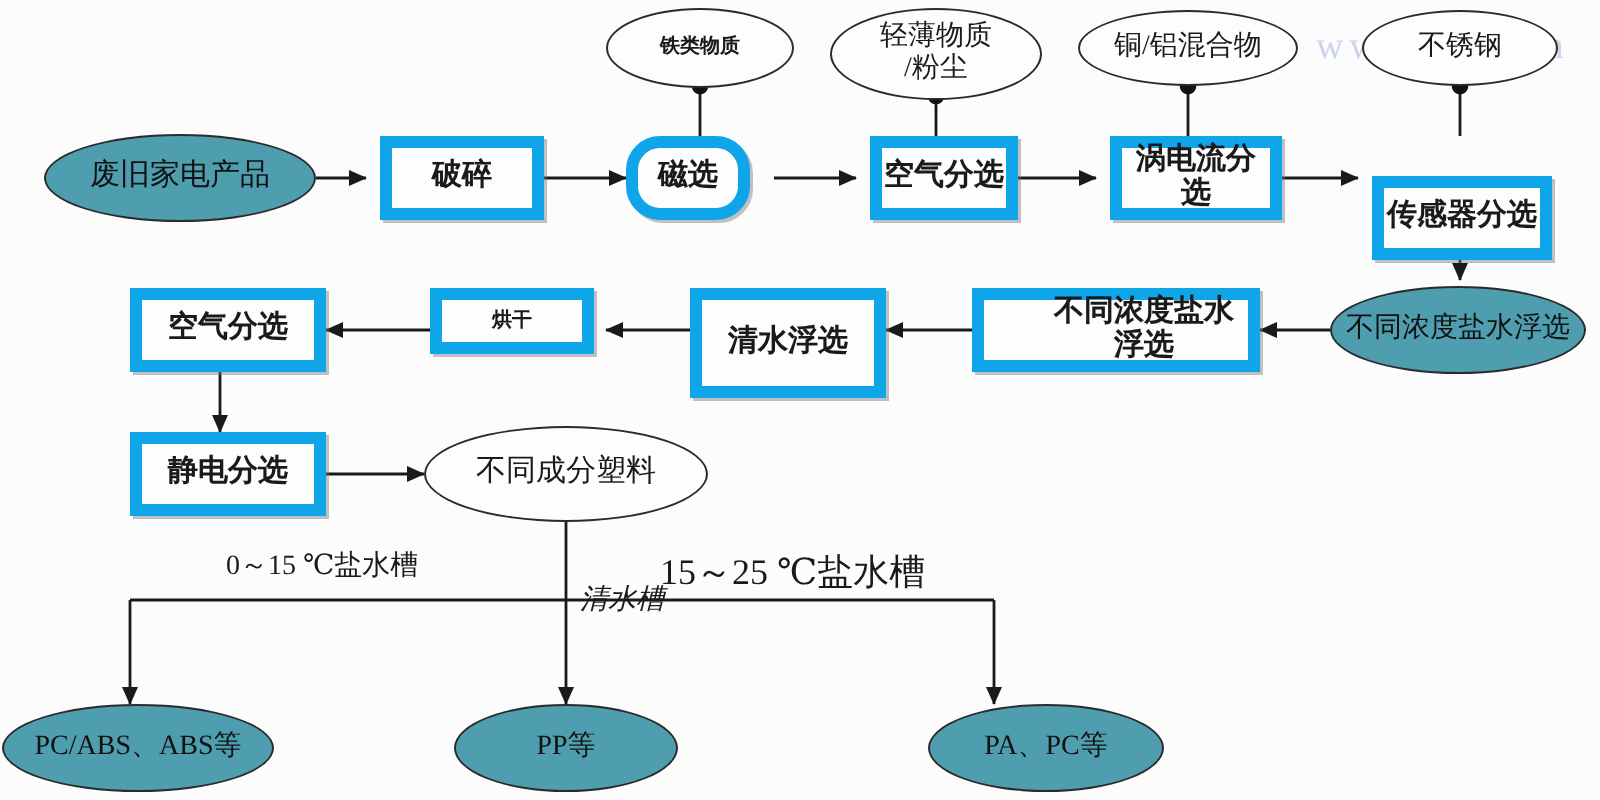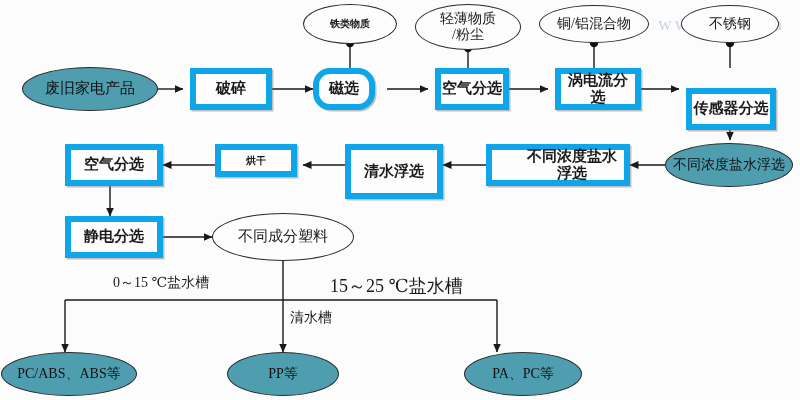--- a/index.html
+++ b/index.html
@@ -153,21 +153,21 @@
   <div class="node box" style="left:65px; top:144px; width:98px; height:42px; font-size:15px;">空气分选</div>
 
   <div class="node box" style="left:65px; top:216px; width:98px; height:42px; font-size:15px;">静电分选</div>
 
   <div class="node ellipse-open" style="left:212px; top:213px; width:142px; height:48px; font-size:15px;">不同成分塑料</div>
 
   <div class="edge-label" style="left:113px; top:274px; font-size:14px;">0～15 ℃盐水槽</div>
 
   <div class="edge-label" style="left:330px; top:274px; font-size:18px;">15～25 ℃盐水槽</div>
 
-  <div class="edge-label" style="left:290px; top:309px; font-size:14px;">清水槽</div>
+  <div class="edge-label" style="left:290px; top:291px; font-size:14px;font-style:italic;">清水槽</div>
 
   <div class="node ellipse-fill" style="left:1px; top:352px; width:136px; height:44px; font-size:14px;">PC/ABS、ABS等</div>
 
   <div class="node ellipse-fill" style="left:227px; top:352px; width:112px; height:44px; font-size:14px;">PP等</div>
 
   <div class="node ellipse-fill" style="left:464px; top:352px; width:118px; height:44px; font-size:14px;text-align:center;">PA、PC等</div>
 
 </div>
 
 </body></html>

